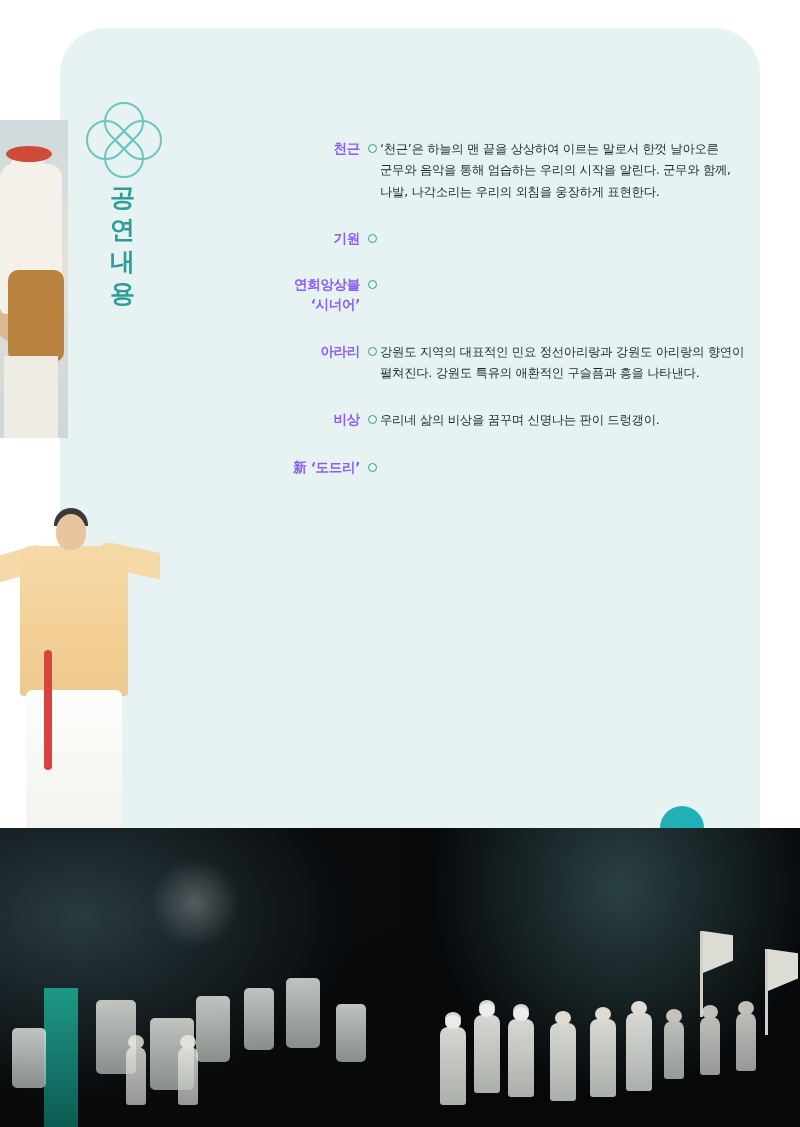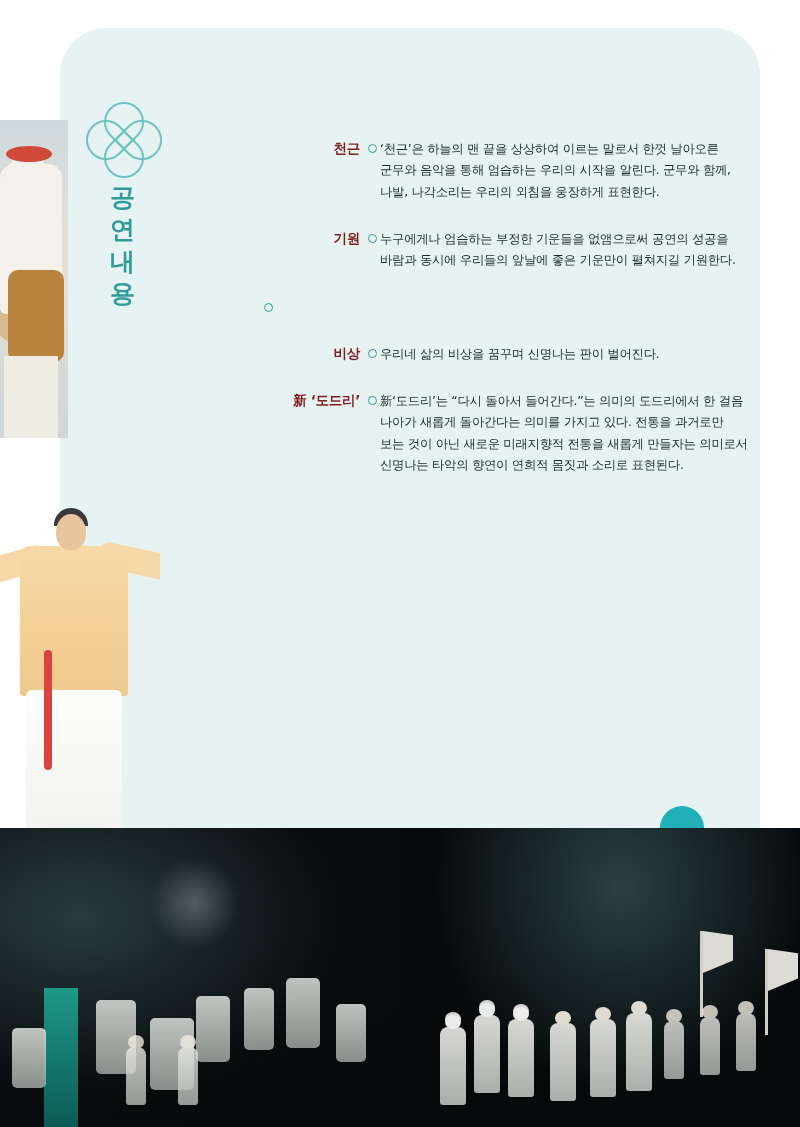--- a/index.html
+++ b/index.html
@@ -87,21 +87,21 @@
     align-items: flex-start;
     margin-bottom: 26px;
   }
   .row-label {
     width: 100px;
     flex: 0 0 100px;
     text-align: right;
     padding-right: 4px;
     font-size: 13.5px;
     font-weight: bold;
-    color: #7f1d1d;
+    color: #8b5cf6;
     line-height: 1.5;
     letter-spacing: -0.3px;
   }
   .row-label .l2 { display: block; }
   .row-bullet {
     flex: 0 0 16px;
     width: 16px;
     position: relative;
     height: 20px;
   }
@@ -351,52 +351,60 @@
 나발, 나각소리는 우리의 외침을 웅장하게 표현한다.</div>
     </div>
 
     <div class="row">
       <div class="row-label">
         <span>기원</span>
       </div>
       <div class="row-bullet">
           <i></i>
         </div>
-      <div class="row-text">누구에게나 엄습하는 부정한 기운들을 없앰으로써 공연의 성공을
-바람과 동시에 우리들의 앞날에 좋은 기운만이 펼쳐지길 기원한다.</div>
-    </div>
-
-    <div class="row">
-      <div class="row-bullet">
-          <i></i>
-        </div>
-    </div>
-
+    </div>
+
+    <div class="row">
+      <div class="row-label">
+        <span>연희앙상블</span>
+        <span class="l2">‘시너어’</span>
+      </div>
+      <div class="row-bullet">
+          <i></i>
+        </div>
+    </div>
+
+    <div class="row">
+      <div class="row-label">
+        <span>아라리</span>
+      </div>
+      <div class="row-bullet">
+          <i></i>
+        </div>
+      <div class="row-text">강원도 지역의 대표적인 민요 정선아리랑과 강원도 아리랑의 향연이
+펼쳐진다. 강원도 특유의 애환적인 구슬픔과 흥을 나타낸다.</div>
+    </div>
 
     <div class="row">
       <div class="row-label">
         <span>비상</span>
       </div>
       <div class="row-bullet">
           <i></i>
         </div>
-      <div class="row-text">우리네 삶의 비상을 꿈꾸며 신명나는 판이 벌어진다.</div>
+      <div class="row-text">우리네 삶의 비상을 꿈꾸며 신명나는 판이 드렁갱이.</div>
     </div>
 
     <div class="row">
       <div class="row-label">
         <span>新 ‘도드리’</span>
       </div>
       <div class="row-bullet">
           <i></i>
         </div>
-      <div class="row-text">新‘도드리’는 “다시 돌아서 들어간다.”는 의미의 도드리에서 한 걸음
-나아가 새롭게 돌아간다는 의미를 가지고 있다. 전통을 과거로만
-보는 것이 아닌 새로운 미래지향적 전통을 새롭게 만들자는 의미로서
-신명나는 타악의 향연이 연희적 몸짓과 소리로 표현된다.</div>
     </div>
 
   </div>
 
   <div class="teal-dot" style="right:56px; bottom:-22px;"></div>
 </div>
 
 <div class="photo-left-top">
   <div class="drummer">
     <div class="hat"></div>

